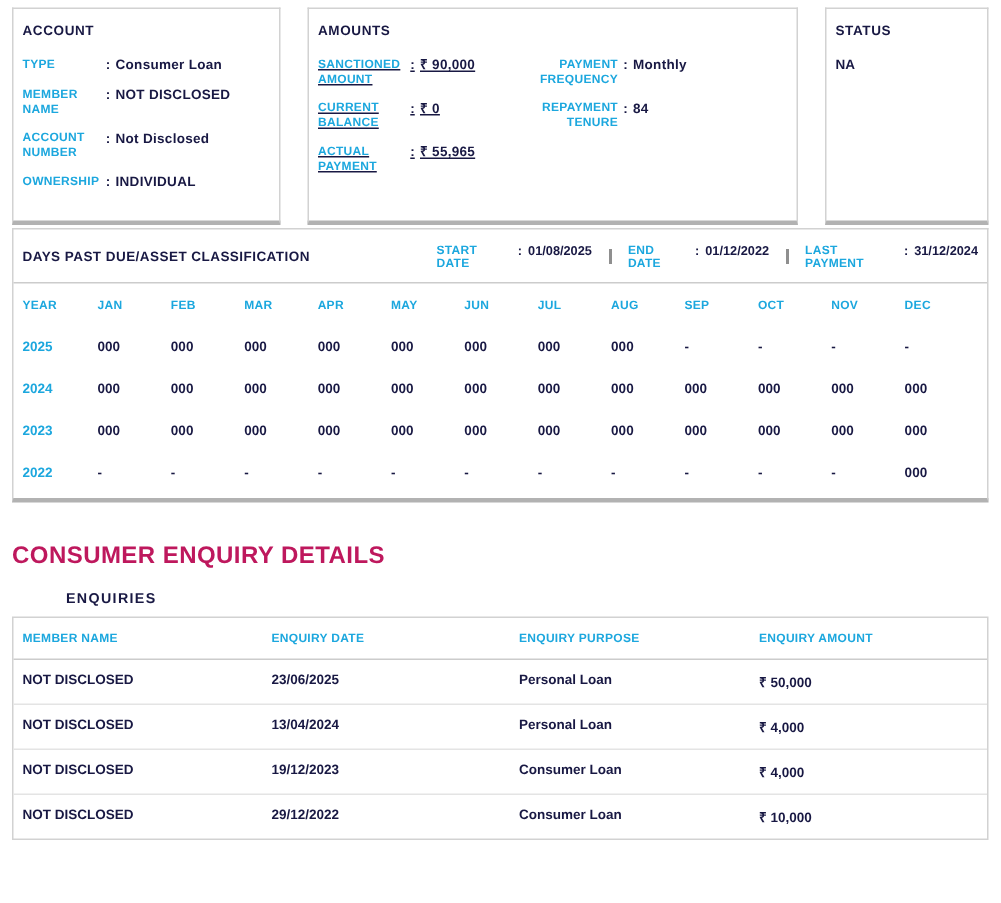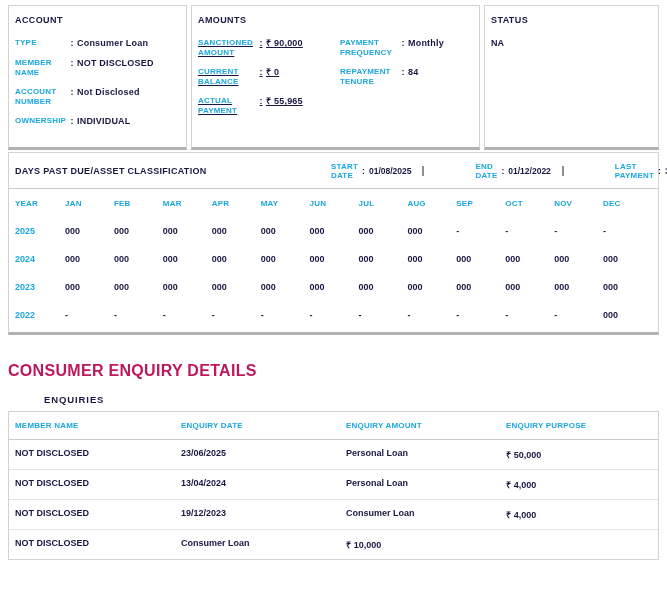--- a/index.html
+++ b/index.html
@@ -1,42 +1,42 @@
 <!DOCTYPE html>
 <html><head>
 <meta charset="utf-8">
 <style>
   * { margin:0; padding:0; box-sizing:border-box; }
   html,body { width:667px; height:602px; background:#ffffff; }
   body { font-family:"Liberation Sans", sans-serif; color:#181843; font-weight:700; }
   .page { padding:5px 8px; }
 
   
-  .top-row { display:flex; gap:4px; align-items:stretch; }
+  .top-row { display:flex; gap:18px; align-items:stretch; }
   .card { border:1px solid #d2d2d2; border-bottom:3px solid #b2b2b2; padding:9px 6px 10px 6px; min-height:128px; background:#fff; }
   .card-account { width:179px; }
-  .card-amounts { width:289px; }
+  .card-amounts { width:327px; }
   .card-status  { flex:1; }
   .card-title { font-size:9px; letter-spacing:0.4px; color:#181843; margin-bottom:13px; }
   .frow { display:flex; margin-bottom:9px; line-height:1.25; }
   .flabel { width:52px; flex:none; font-size:8px; color:#1CA7DE; letter-spacing:0.2px; }
   .colon { flex:none; width:10px; font-size:9px; text-align:center; }
   .colon::before { content:":"; }
   .fvalue { font-size:9px; color:#181843; letter-spacing:0.2px; }
   .amounts-cols { display:flex; }
   .amounts-col1 { width:142px;text-decoration:underline; }
-  .amounts-col2 { flex:1; }
+  .amounts-col2 { flex:1;text-align:right; }
   .amounts-col1 .flabel, .amounts-col2 .flabel { width:58px; }
   .status-value { font-size:9px; margin-top:1px; }
 
   
   .dpd-box { margin-top:2px; border:1px solid #d2d2d2; border-bottom:3px solid #b2b2b2; background:#fff; }
   .dpd-header { display:flex; align-items:center; padding:9px 6px 8px 6px; border-bottom:1px solid #cccccc; }
   .dpd-title { font-size:9px; letter-spacing:0.3px; width:276px; flex:none; }
-  .date-item { display:flex; align-items:center;margin-left:40px; }
+  .date-item { display:flex; align-items:flex-start; }
   .date-label { font-size:8px; color:#1CA7DE; letter-spacing:0.2px; }
   .date-colon { font-size:8.5px; margin:0 4px 0 4px; }
   .date-colon::before { content:":"; }
   .date-value { font-size:8.5px; color:#181843; }
   .pipe { width:2px; height:10px; background:#8f8f8f; margin:0 11px; flex:none; }
   .dpd-grid { display:grid; grid-template-columns:50px repeat(12, 1fr); padding:1px 6px 3px 6px; }
   .dpd-grid span { padding:9px 0; font-size:9px; }
   .dpd-colhead { color:#1CA7DE; font-size:8px !important; letter-spacing:0.2px; }
   .dpd-year { color:#1CA7DE; }
 
@@ -218,22 +218,22 @@
     </div>
   </div>
 
   <h2 class="enq-title">CONSUMER ENQUIRY DETAILS</h2>
   <div class="enq-sub">ENQUIRIES</div>
 
   <div class="enq-table">
     <div class="enq-row enq-head">
       <div>MEMBER NAME</div>
       <div>ENQUIRY DATE</div>
+      <div>ENQUIRY PURPOSE</div>
       <div>ENQUIRY AMOUNT</div>
-      <div>ENQUIRY PURPOSE</div>
     </div>
     <div class="enq-row enq-data">
       <div>NOT DISCLOSED</div>
       <div>23/06/2025</div>
       <div>Personal Loan</div>
       <div>₹ 50,000</div>
     </div>
     <div class="enq-row enq-data">
       <div>NOT DISCLOSED</div>
       <div>13/04/2024</div>
@@ -241,18 +241,19 @@
       <div>₹ 4,000</div>
     </div>
     <div class="enq-row enq-data">
       <div>NOT DISCLOSED</div>
       <div>19/12/2023</div>
       <div>Consumer Loan</div>
       <div>₹ 4,000</div>
     </div>
     <div class="enq-row enq-data">
       <div>NOT DISCLOSED</div>
+      <div>29/12/2022</div>
       <div>Consumer Loan</div>
       <div>₹ 10,000</div>
     </div>
   </div>
 
 </div>
 
 </body></html>

